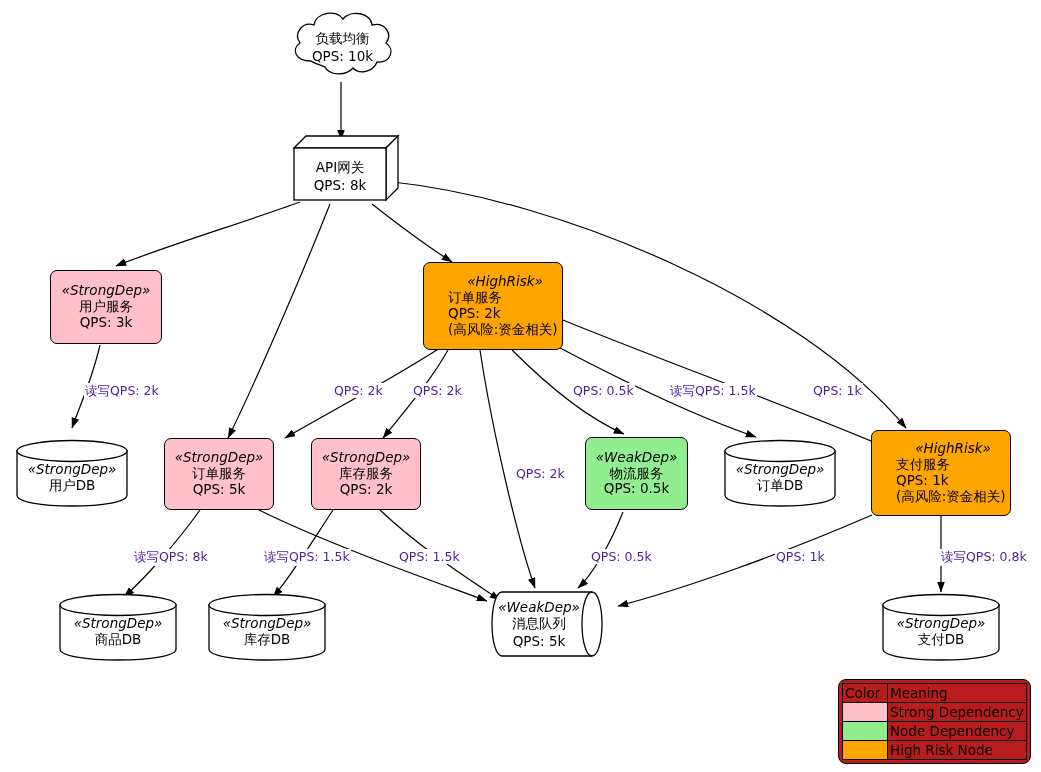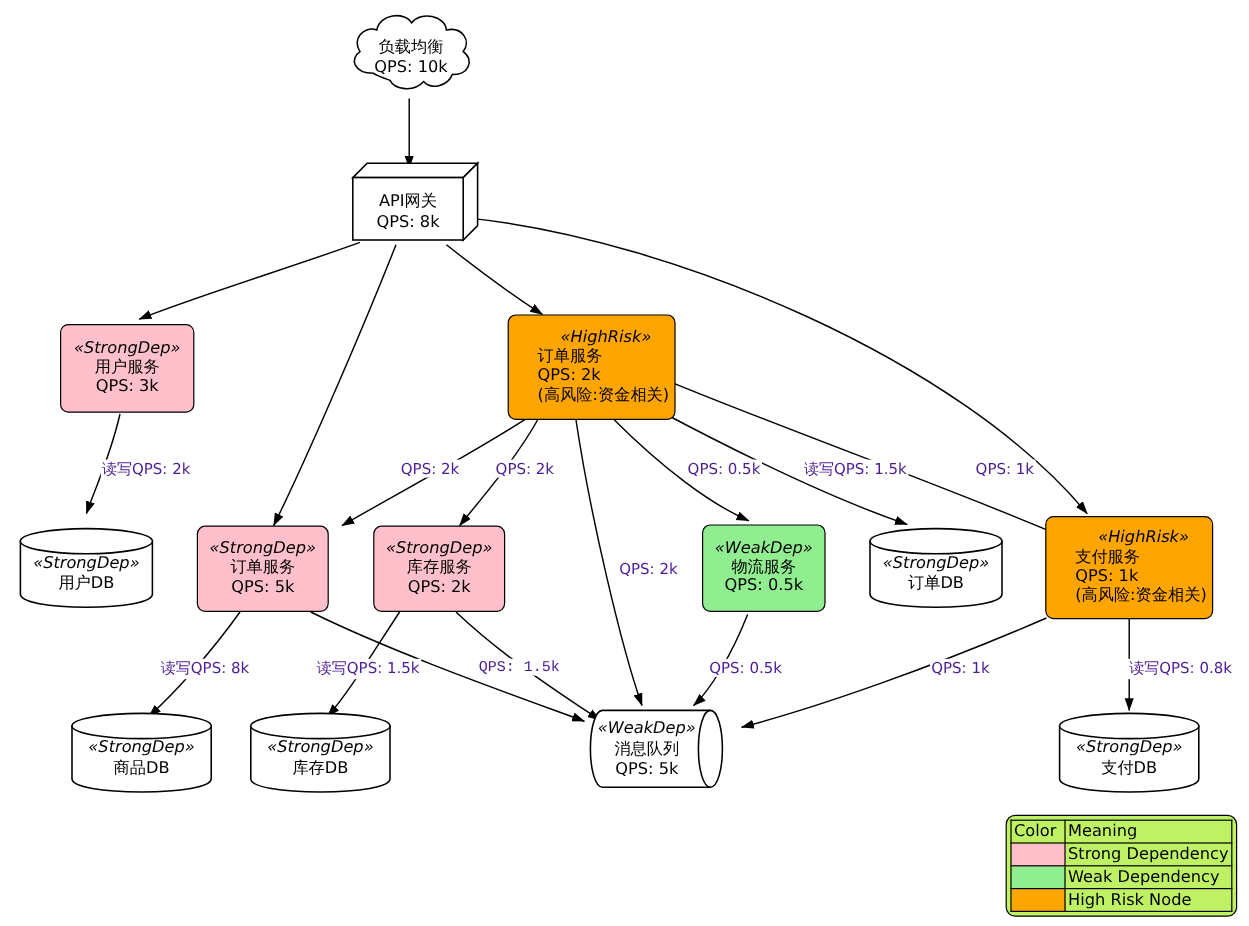--- a/index.html
+++ b/index.html
@@ -15,21 +15,21 @@
   .stereo{font-style:italic;font-size:13.5px;white-space:nowrap;}
   .leftbox{align-items:flex-start;padding-left:24px;}
   .leftbox .stereo{align-self:center;}
   .edge-label{position:absolute;font-size:12.5px;color:#4c1d95;white-space:nowrap;
               background:#fff;padding:0 1px;}
   .cyl-wrap{position:absolute;}
   .cyl-txt{position:absolute;left:0;right:0;top:0;bottom:0;display:flex;
            flex-direction:column;align-items:center;justify-content:center;
            padding-top:10px;box-sizing:border-box;}
   .legend{position:absolute;border:1.3px solid #000;border-radius:8px;
-          background:#bef264;padding:3px;}
+          background:#b91c1c;padding:3px;}
   .legend table{border-collapse:collapse;font-size:13.5px;}
   .legend td{border:1px solid #000;padding:0 2px;height:18px;}
   .sw{width:40px;}
   .mean{padding-left:3px;white-space:nowrap;}
 </style>
 </head>
 <body>
 
 <div id="stage">
 
@@ -194,39 +194,39 @@
 
   <div class="edge-label" style="left:84px;top:383px;">读写QPS: 2k</div>
   <div class="edge-label" style="left:333px;top:383px;">QPS: 2k</div>
   <div class="edge-label" style="left:412px;top:383px;">QPS: 2k</div>
   <div class="edge-label" style="left:515px;top:466px;">QPS: 2k</div>
   <div class="edge-label" style="left:572px;top:383px;">QPS: 0.5k</div>
   <div class="edge-label" style="left:669px;top:383px;">读写QPS: 1.5k</div>
   <div class="edge-label" style="left:812px;top:383px;">QPS: 1k</div>
   <div class="edge-label" style="left:133px;top:549px;">读写QPS: 8k</div>
   <div class="edge-label" style="left:263px;top:549px;">读写QPS: 1.5k</div>
-  <div class="edge-label" style="left:398px;top:549px;font-family:Liberation Mono, monospace;">QPS: 1.5k</div>
+  <div class="edge-label" style="left:398px;top:549px;">QPS: 1.5k</div>
   <div class="edge-label" style="left:590px;top:549px;">QPS: 0.5k</div>
   <div class="edge-label" style="left:775px;top:549px;">QPS: 1k</div>
   <div class="edge-label" style="left:940px;top:549px;">读写QPS: 0.8k</div>
 
   <div class="legend" style="left:838px;top:679px;">
     <table>
       <tbody>
           <tr>
         <td class="sw">Color</td>
         <td class="mean">Meaning</td>
       </tr>
       <tr>
         <td class="sw" id="sw0" style="background: rgb(255, 192, 203);"></td>
         <td class="mean">Strong Dependency</td>
       </tr>
       <tr>
         <td class="sw" id="sw1" style="background: rgb(144, 238, 144);"></td>
-        <td class="mean">Weak Dependency</td>
+        <td class="mean">Node Dependency</td>
       </tr>
       <tr>
         <td class="sw" id="sw2" style="background: rgb(255, 165, 0);"></td>
         <td class="mean">High Risk Node</td>
       </tr>
     </tbody>
       </table>
   </div>
 
 </div>

